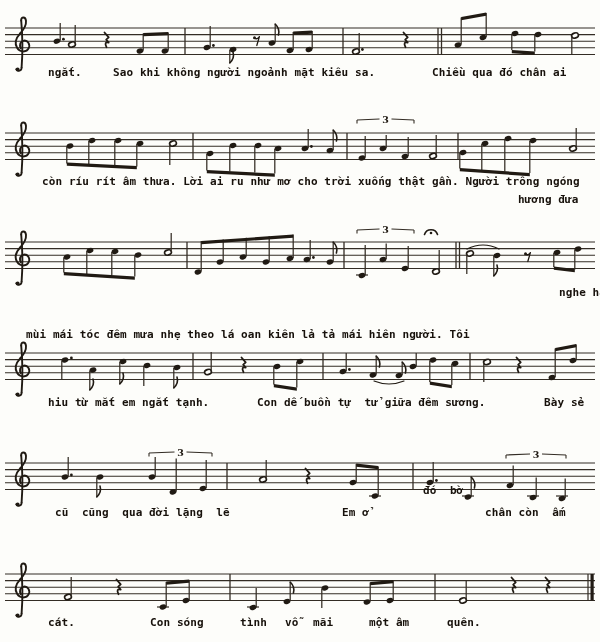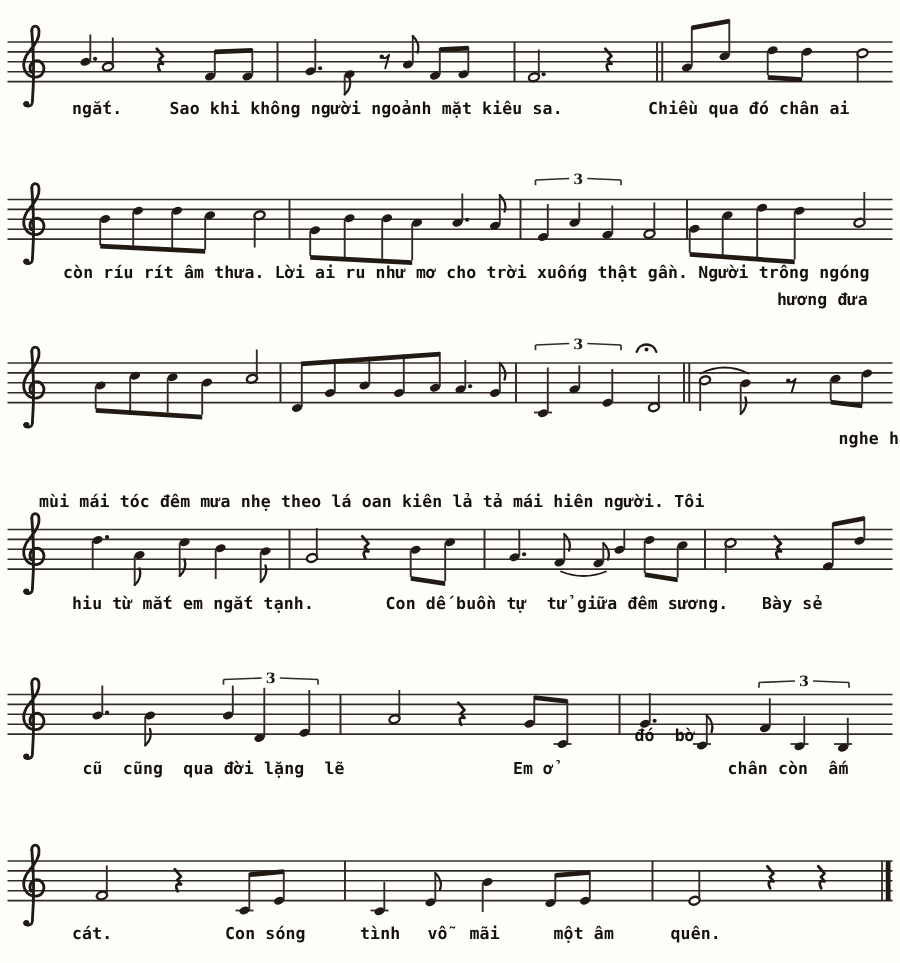--- a/index.html
+++ b/index.html
@@ -380,21 +380,21 @@
   <div class="lyrics-layer" id="lyrics">
       <div class="lyric" style="left: 48px; top: 66px;">ngắt.</div>
       <div class="lyric" style="left: 113px; top: 66px;">Sao khi không người ngoảnh mặt kiêu sa.</div>
       <div class="lyric" style="left: 432px; top: 66px;">Chiều qua đó chân ai</div>
       <div class="lyric" style="left: 42px; top: 175px;">còn ríu rít âm thưa. Lời ai ru như mơ cho trời xuống thật gần. Người trông ngóng</div>
       <div class="lyric" style="left: 518px; top: 193px;">hương đưa</div>
       <div class="lyric" style="left: 26px; top: 286px; margin-top: 42px;">mùi mái tóc đêm mưa nhẹ theo lá oan kiên lả tả mái hiên người. Tôi</div>
       <div class="lyric" style="left: 527px; top: 286px; padding-left: 32px;">nghe hắt</div>
       <div class="lyric" style="left: 48px; top: 396px;">hiu từ mắt em ngắt tạnh.</div>
       <div class="lyric" style="left: 257px; top: 396px;">Con dế buồn tự  tử giữa đêm sương.</div>
-      <div class="lyric" style="left: 508px; top: 396px;">Bày sẻ</div>
+      <div class="lyric" style="left: 544px; top: 396px;">Bày sẻ</div>
       <div class="lyric" style="left: 55px; top: 506px;">cũ  cũng  qua đời lặng  lẽ</div>
       <div class="lyric" style="left: 342px; top: 506px;">Em ở</div>
       <div class="lyric" style="left: 423px; top: 484px;">đó  bờ</div>
       <div class="lyric" style="left: 485px; top: 506px;">chân còn  ấm</div>
       <div class="lyric" style="left: 48px; top: 616px;">cát.</div>
       <div class="lyric" style="left: 150px; top: 616px;">Con sóng</div>
       <div class="lyric" style="left: 240px; top: 616px;">tình</div>
       <div class="lyric" style="left: 285px; top: 616px;">vỗ</div>
       <div class="lyric" style="left: 313px; top: 616px;">mãi</div>
       <div class="lyric" style="left: 353px; top: 616px; margin-left: 16px;">một âm</div>

